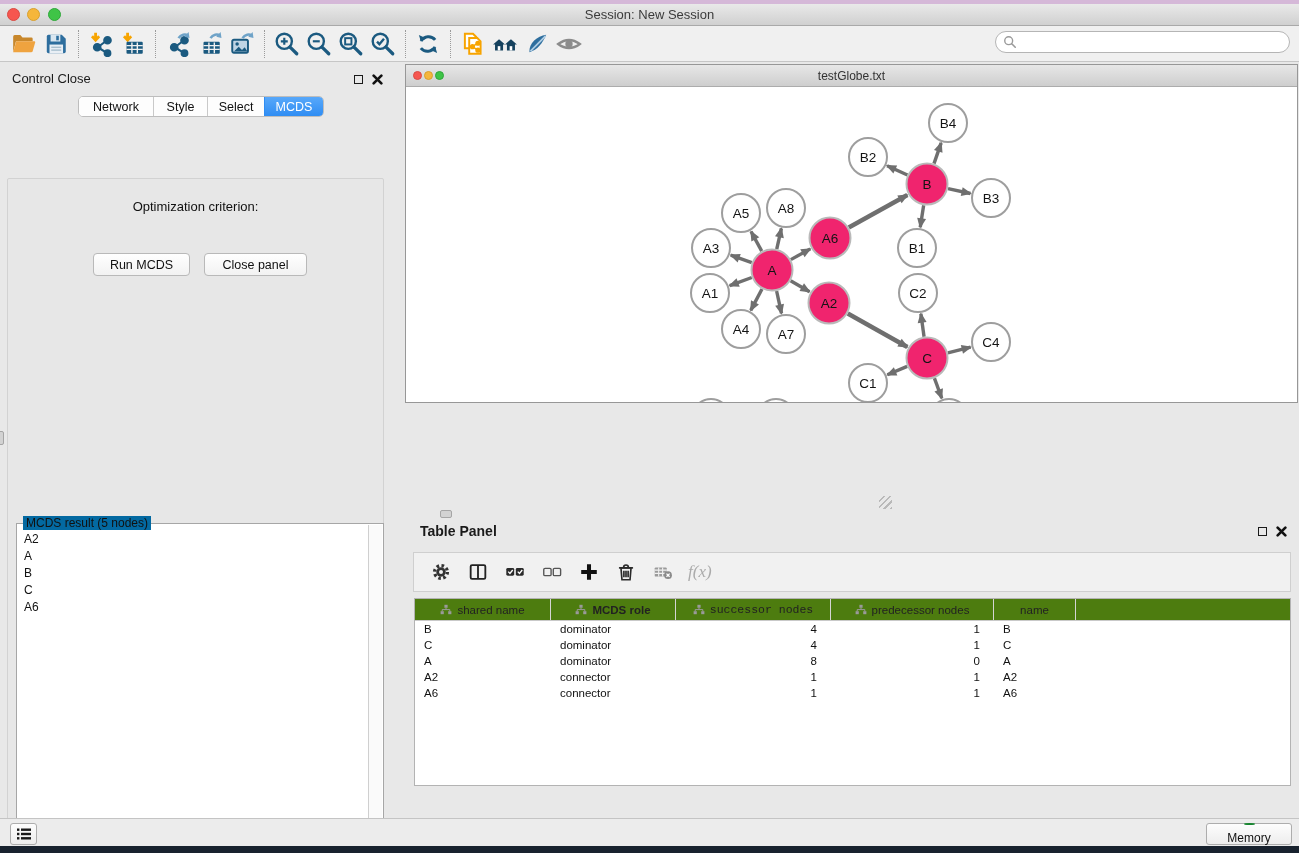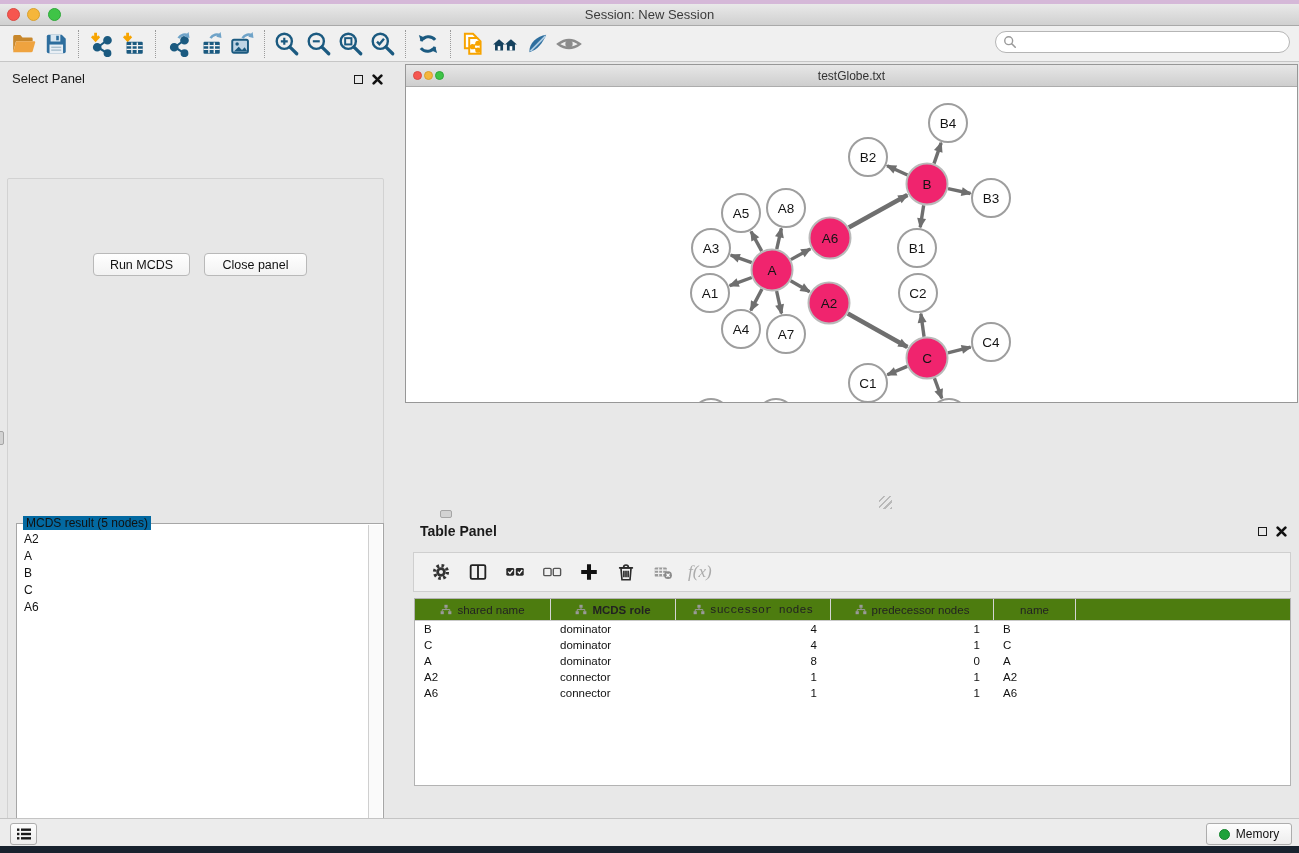--- a/index.html
+++ b/index.html
@@ -88,21 +88,21 @@
   #nt-header .hc.fill { flex:1; border-right:none; }
   .nt-row { display:flex; height:16px; align-items:center; }
   .nt-row .c { font-size:11.5px; color:#111; overflow:hidden; white-space:nowrap; }
   .c.al { text-align:left; padding-left:9px; }
   .c.ar { text-align:right; padding-right:14px; }
 
   
   #statusbar { left:0; top:818px; width:1299px; height:28px; background:#ECECEC; border-top:1px solid #C4C4C4; }
   .sb-btn { position:absolute; top:4px; height:22px; background:linear-gradient(#FDFDFD,#EDEDED);
     border:1px solid #ADADAD; border-radius:3px; display:flex; align-items:center; justify-content:center; }
-  #memory-btn { right:7px; width:86px; gap:6px; font-size:12px; color:#111; }
+  #memory-btn { right:7px; width:86px; gap:6px; font-size:12px; color:#111;flex-direction:column; }
   #memory-dot { width:11px; height:11px; border-radius:50%; background:#1EA23B; border:1px solid #16842F; }
   #strip-bottom { left:0; top:846px; width:1299px; height:7px; background:#18222E; }
 
   svg { display:block; }
 </style>
 </head>
 <body>
 
 <div id="strip-top" class="abs"></div>
 
@@ -305,31 +305,38 @@
         </svg>
     </span>
     <input type="text" placeholder="" style="">
   </div>
 </div>
 
 <div id="main" class="abs">
 
   <div id="control-panel" class="abs">
     <div class="panel-head">
-      <span class="pt">Select Panel</span>
+      <span class="pt">Control Close</span>
       <span class="panel-ic" style="right:26px">
           <span class="float-glyph"></span>
         </span>
       <span class="panel-ic" style="right:7px">
         <svg width="11" height="11" viewBox="0 0 10 10">
             <path d="M1.5 1.5 L8.5 8.5 M8.5 1.5 L1.5 8.5" stroke="#111" stroke-width="2.4" stroke-linecap="round"></path>
           </svg>
       </span>
     </div>
+    <div id="cp-tabs" class="seg" style="left:78px; top:34px;">
+        <div class="seg-btn" style="width: 74px;">Network</div>
+        <div class="seg-btn" style="width: 54px;">Style</div>
+        <div class="seg-btn" style="width: 57px;">Select</div>
+        <div class="seg-btn sel" style="width: 59px;">MCDS</div>
+      </div>
     <div id="cp-content">
+      <div id="opt-label">Optimization criterion:</div>
       <div class="push-btn" style="left:85px; top:74px; width:97px;">Run MCDS</div>
       <div class="push-btn" style="left:196px; top:74px; width:103px;">Close panel</div>
 
       <div id="mcds-group">
         <span class="legend">MCDS result (5 nodes)</span>
         <div id="mcds-list">
             <div class="li">A2</div>
             <div class="li">A</div>
             <div class="li">B</div>
             <div class="li">C</div>

